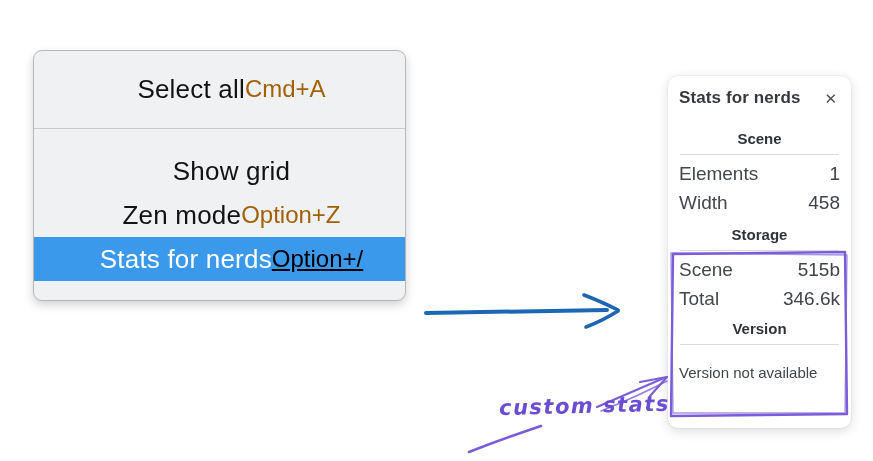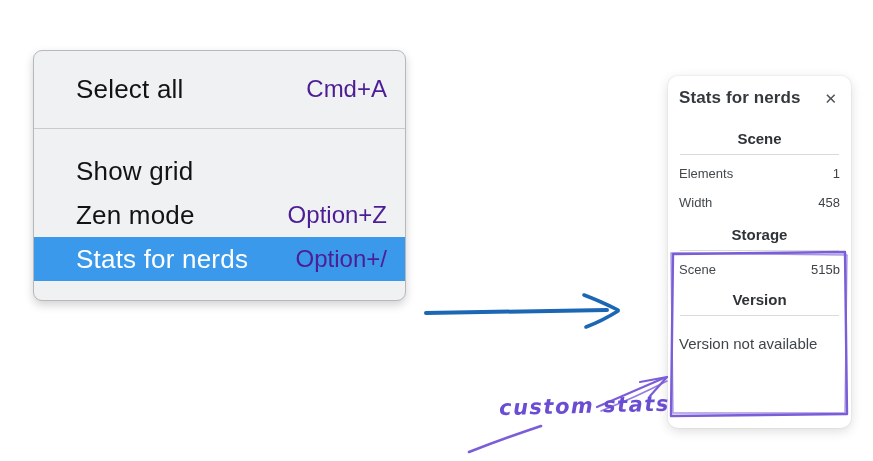--- a/index.html
+++ b/index.html
@@ -11,49 +11,49 @@
   .context-menu {
     position:absolute; left:33px; top:50px; width:373px;
     background:#f0f1f2; border:1px solid #b6b8bb; border-radius:9px;
     box-shadow:0 4px 10px rgba(0,0,0,0.18);
     overflow:hidden;
   }
   .menu-section.first  { padding:16px 0 17px; }
   .menu-section.second { padding:20px 0 19px; }
   .menu-divider { height:1px; background:#c9cbcd; }
   .menu-row {
-    display:flex; justify-content:space-between; align-items:center;
+    display:flex; justify-content:center; align-items:center;
     height:44px; padding:0 18px 0 42px; cursor:default;
   }
   .menu-label    { font-size:26px; color:#121315; letter-spacing:0.2px; }
-  .menu-shortcut { font-size:24px; color:#4c1d95; }
+  .menu-shortcut { font-size:24px; color:#a16207; }
   .menu-row.highlighted { background:#3b99ec; }
   .menu-row.highlighted .menu-label    { color:#ffffff; }
-  .menu-row.highlighted .menu-shortcut { color:#4c1d95; }
+  .menu-row.highlighted .menu-shortcut { color:#000000;text-decoration:underline; }
 
   
   .stats-panel {
     position:absolute; left:668px; top:76px; width:183px; height:352px;
     background:#ffffff; border-radius:10px;
     box-shadow:0 3px 12px rgba(0,0,0,0.14), 0 0 0 1px rgba(0,0,0,0.03);
     padding:12px 11px 10px;
     color:#464c51;
   }
   .panel-titlebar { display:flex; justify-content:space-between; align-items:center; }
   .panel-title { font-size:17px; font-weight:bold; color:#35393e; letter-spacing:0.1px; }
   .panel-close { font-size:15px; color:#4c5257; cursor:pointer; line-height:1;
                  padding:2px 3px; font-weight:400; }
   .panel-header { text-align:center; font-size:15px; font-weight:bold; color:#2e3338; }
   .hdr-scene   { margin-top:22px; }
   .hdr-storage { margin-top:9px; }
   .hdr-version { margin-top:7px; }
   .panel-rule { border:none; border-top:1px solid #d8dbdd; margin:7px 1px 4px; }
   .stat-row {
     display:flex; justify-content:space-between; align-items:center;
-    font-size:13px; line-height:29px; color:#43484d;
+    font-size:19px; line-height:29px; color:#43484d;
   }
   .stat-value { color:#3f444a; }
   .panel-note { font-size:15px; line-height:27px; color:#3f454a; margin-top:14px; }
 
   
   .overlay { position:absolute; left:0; top:0; width:873px; height:461px;
              pointer-events:none; }
   .handwrite {
     position:absolute; left:499px; top:394px; width:160px;
     font-family:"DejaVu Sans", sans-serif; font-style:italic; font-weight:bold;
@@ -105,20 +105,24 @@
       <span>Width</span>
       <span class="stat-value">458</span>
     </div>
 
     <div class="panel-header hdr-storage">Storage</div>
     <hr class="panel-rule">
     <div class="stat-row">
       <span>Scene</span>
       <span class="stat-value">515b</span>
     </div>
+    <div class="stat-row">
+      <span>Total</span>
+      <span class="stat-value">346.6k</span>
+    </div>
 
     <div class="panel-header hdr-version">Version</div>
     <hr class="panel-rule">
     <div class="panel-note">Version not available</div>
   </div>
 
   <svg class="overlay" viewBox="0 0 873 461">
 
     <g fill="none" stroke-linecap="round" stroke-linejoin="round">
       <path d="M426 313 L607 310" stroke-width="4" stroke="#1b67b4"></path>

